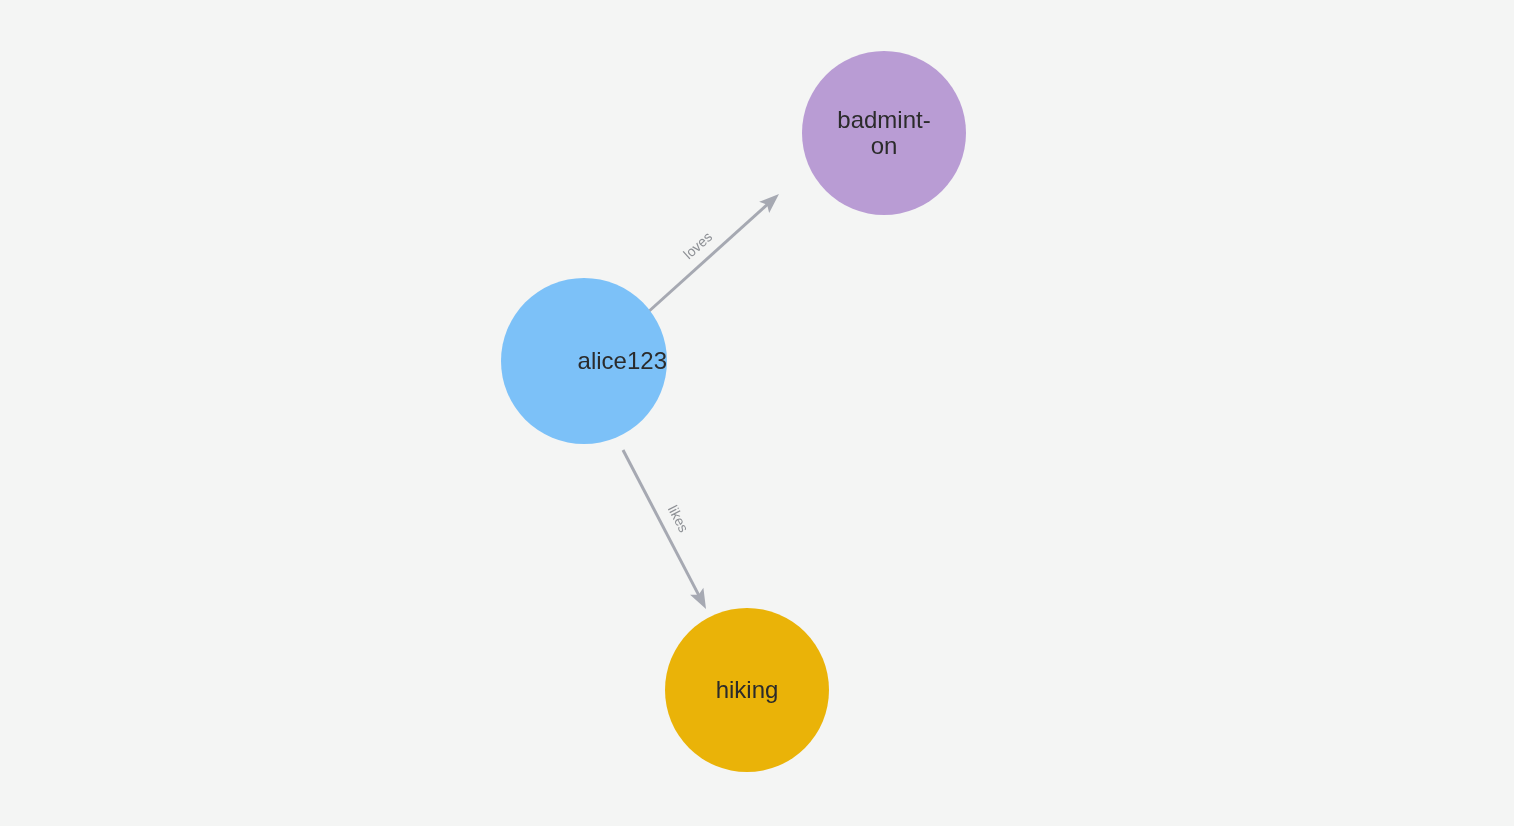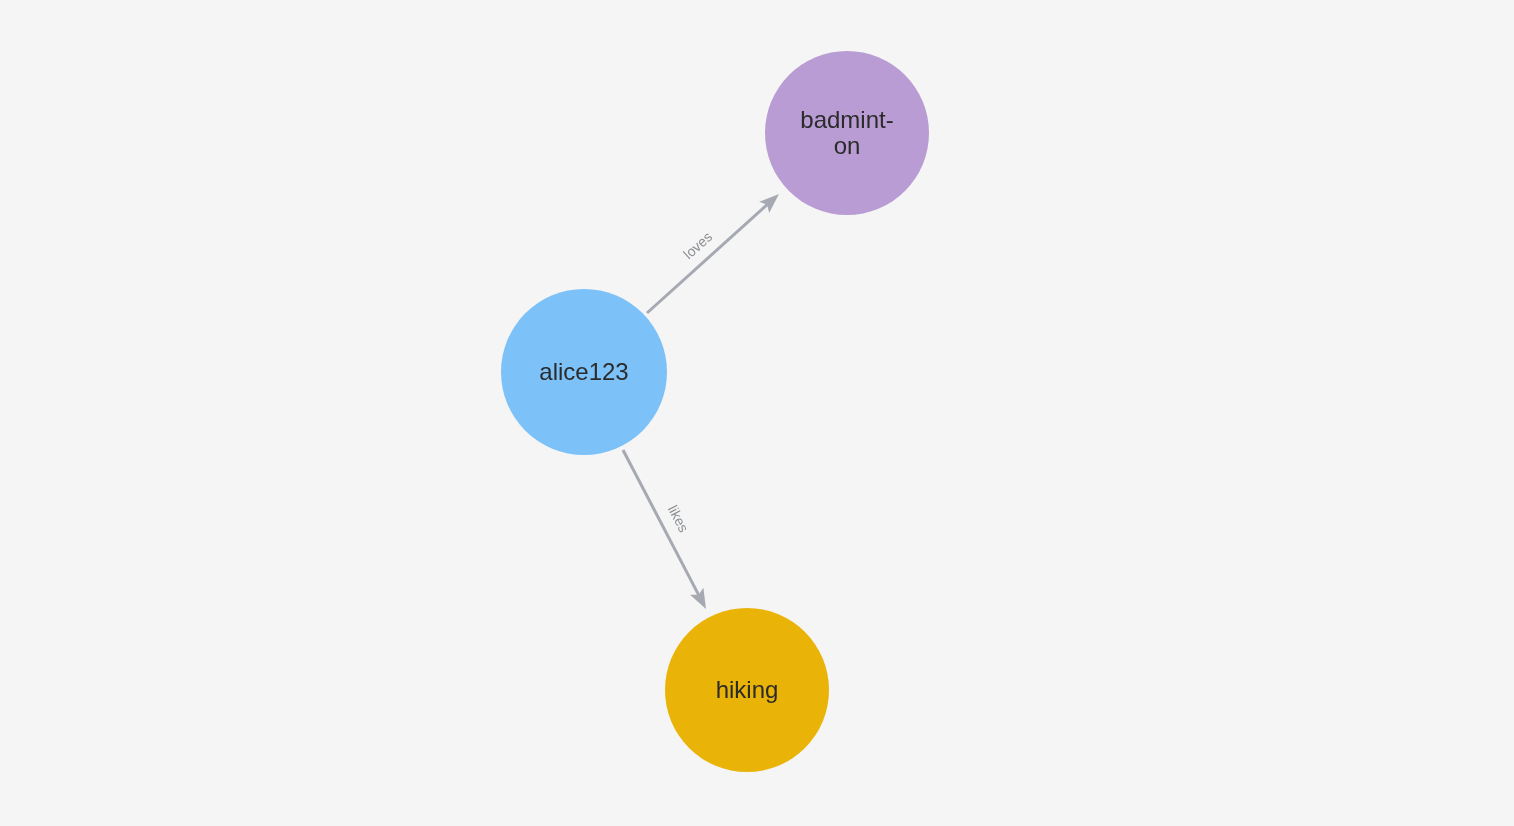--- a/index.html
+++ b/index.html
@@ -51,24 +51,24 @@
 <div id="graph-canvas" style="background: rgb(244, 245, 244); width: 1514px; height: 826px;">
   <svg id="edges-layer" width="1514" height="826">
       <line x1="647" y1="313" x2="768.6017195561927" y2="203.37420736979593" stroke="#a6a9b2" stroke-width="3"></line>
       <polygon points="779,194 769.1672104569518,212.96223219460518 767.1162509213632,204.71337985119533 759.1234168464562,201.82121743338314" fill="#a6a9b2"></polygon>
       <text class="edge-label" transform="translate(701,249) rotate(-42)" text-anchor="middle" font-size="14" fill="#8d9095">loves</text>
       <line x1="623" y1="450" x2="699.5214084891899" y2="596.5892042142311" stroke="#a6a9b2" stroke-width="3"></line>
       <polygon points="706,609 690.0962286707522,594.7409657582641 698.595895416217,594.8162333876927 703.3935098697903,587.7996177109676" fill="#a6a9b2"></polygon>
       <text class="edge-label" transform="translate(674,521) rotate(62.4)" text-anchor="middle" font-size="14" fill="#8d9095">likes</text>
     </svg>
   <div id="nodes-layer">
-      <div class="graph-node" style="left: 501px; top: 289px; width: 166px; height: 166px; background: rgb(124, 193, 248);">
+      <div class="graph-node" style="left: 501px; top: 278px; width: 166px; height: 166px; background: rgb(124, 193, 248); justify-content: flex-end;">
         <div class="node-caption" style="font-size: 24px; color: rgb(43, 43, 43);">alice123</div>
       </div>
-      <div class="graph-node" style="left: 765px; top: 51px; width: 164px; height: 164px; background: rgb(185, 156, 212);">
+      <div class="graph-node" style="left: 802px; top: 51px; width: 164px; height: 164px; background: rgb(185, 156, 212);">
         <div class="node-caption" style="font-size: 24px; color: rgb(43, 43, 43);">badmint-
 on</div>
       </div>
       <div class="graph-node" style="left: 665px; top: 608px; width: 164px; height: 164px; background: #eab308;">
         <div class="node-caption" style="font-size: 24px; color: rgb(43, 43, 43);">hiking</div>
       </div>
     </div>
 </div>
 
 </body></html>

